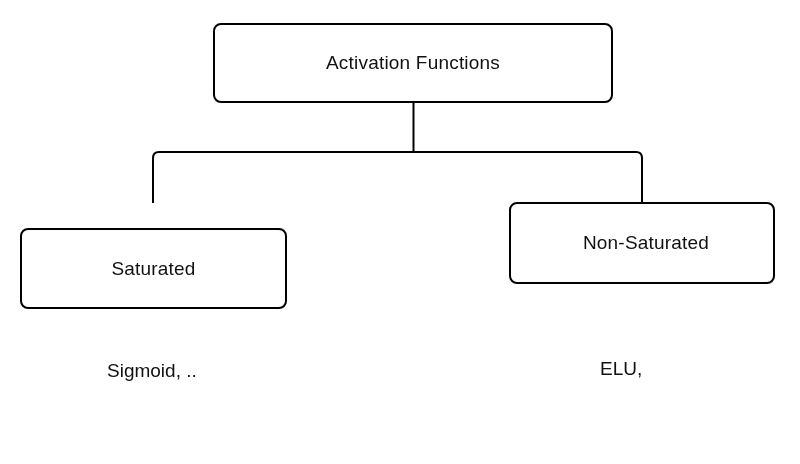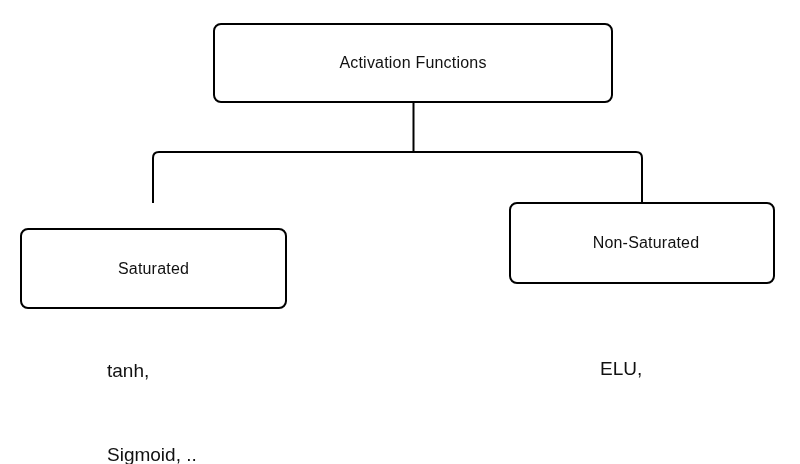--- a/index.html
+++ b/index.html
@@ -18,21 +18,21 @@
   }
   .node-box {
     position: absolute;
     box-sizing: border-box;
     border: 2px solid #000000;
     border-radius: 8px;
     background: #ffffff;
     display: flex;
     align-items: center;
     justify-content: center;
-    font-size: 16px;
+    font-size: 19px;
     letter-spacing: 0.2px;
     color: #111111;
   }
   .box-root {
     left: 213px;
     top: 23px;
     width: 400px;
     height: 80px;
   }
   .box-left {
@@ -91,21 +91,20 @@
 
   <div class="node-box box-left">
     <span>Saturated</span>
   </div>
 
   <div class="node-box box-right">
     <span>Non-Saturated</span>
   </div>
 
   <div class="examples examples-left">
-    <div>tanh,</div>
     <div>Sigmoid, ..</div>
   </div>
 
   <div class="examples examples-right">
     <div>ELU,</div>
     
     
     
   </div>
 

